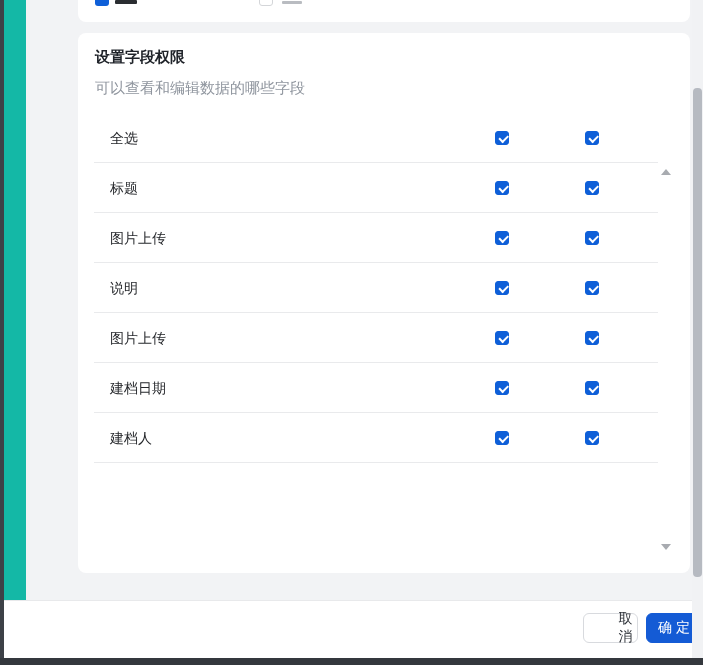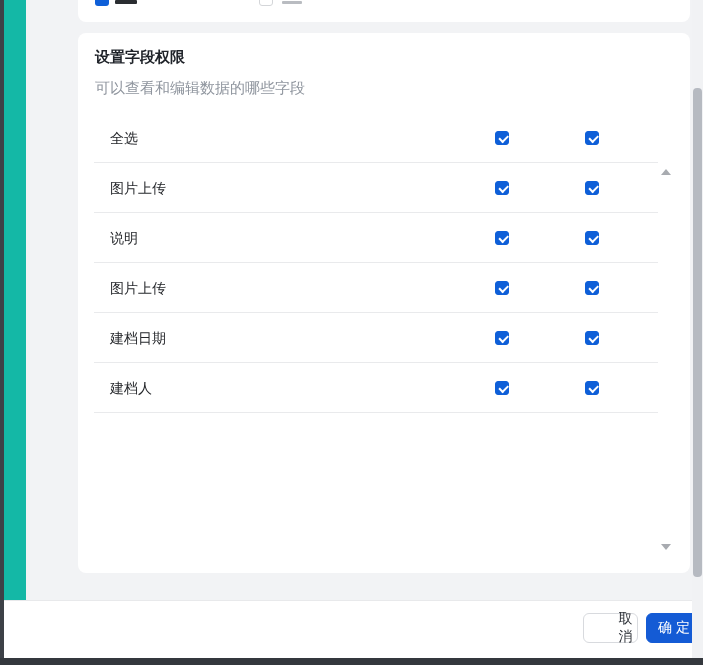--- a/index.html
+++ b/index.html
@@ -87,20 +87,29 @@
               <div class="field-row">
     <span class="row-label">全选</span>
     <span class="cell cell-visible">
       <span class="checkbox checked"></span>
     </span>
     <span class="cell cell-editable">
       <span class="checkbox checked"></span>
     </span>
   </div>
               <div class="field-row">
+    <span class="row-label">标题</span>
+    <span class="cell cell-visible">
+      <span class="checkbox checked"></span>
+    </span>
+    <span class="cell cell-editable">
+      <span class="checkbox checked"></span>
+    </span>
+  </div>
+              <div class="field-row">
     <span class="row-label">图片上传</span>
     <span class="cell cell-visible">
       <span class="checkbox checked"></span>
     </span>
     <span class="cell cell-editable">
       <span class="checkbox checked"></span>
     </span>
   </div>
               <div class="field-row">
     <span class="row-label">说明</span>

